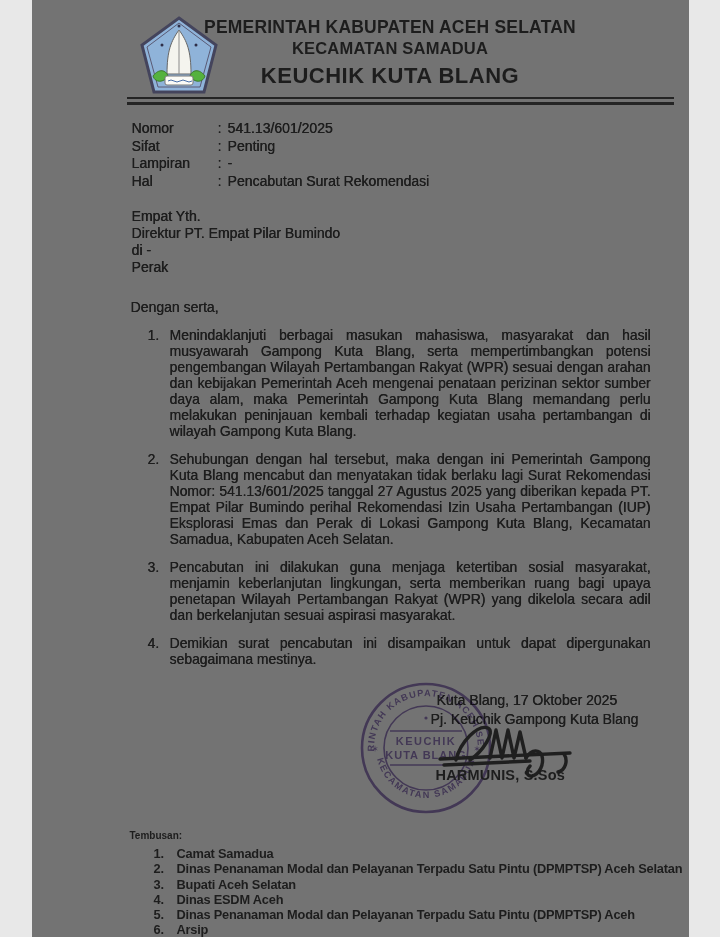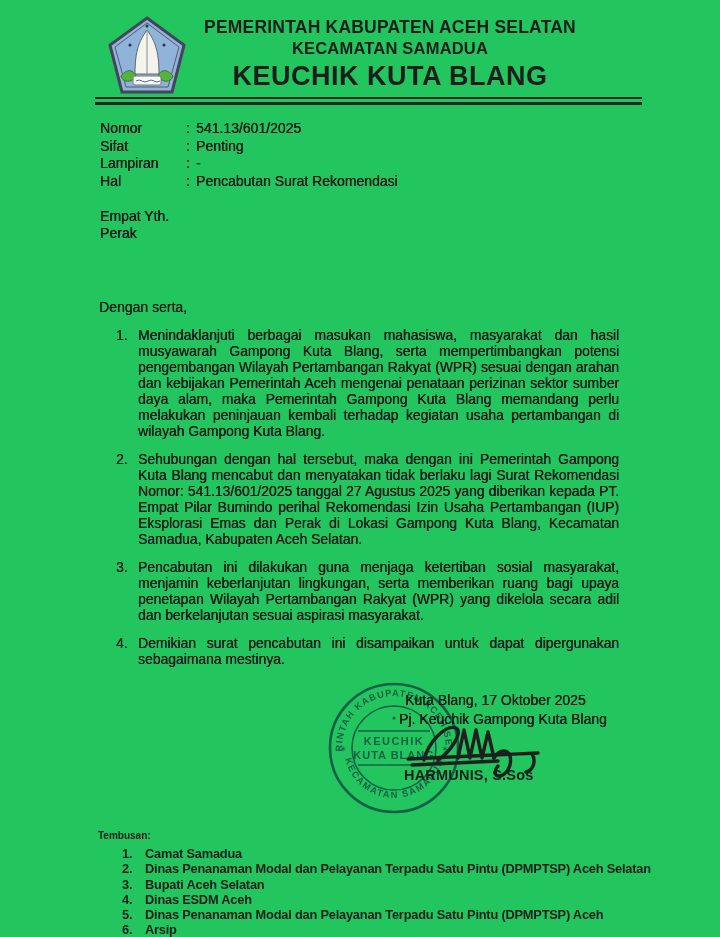--- a/index.html
+++ b/index.html
@@ -1,28 +1,28 @@
 <!DOCTYPE html>
 <html><head>
 <meta charset="utf-8">
 <style>
   html,body{margin:0;padding:0;background:#e8e8e8;}
   .page{
-    position:relative;width:720px;height:937px;margin:0 auto;
-    background:#22c55e;overflow:hidden;
+    position:relative;width:657px;height:937px;margin:0 auto;
+    background:#737373;overflow:hidden;
     font-family:"Liberation Sans","DejaVu Sans",sans-serif;
     color:#1d1d1d;
   }
   .scan{text-shadow:0.35px 0 0 currentColor;}
   
   .emblem{position:absolute;left:106px;top:15px;width:82px;height:84px;}
   .lh-text{position:absolute;left:110px;right:50px;top:17px;text-align:center;}
   .lh-line1{font-size:17.5px;font-weight:bold;letter-spacing:0.2px;line-height:21px;}
   .lh-line2{font-size:16.5px;font-weight:bold;letter-spacing:0.2px;line-height:20px;}
-  .lh-line3{font-size:27px;font-weight:bold;letter-spacing:0.5px;line-height:32px;margin-top:2px;}
+  .lh-line3{font-size:22px;font-weight:bold;letter-spacing:0.5px;line-height:32px;margin-top:2px;}
   .rule{position:absolute;left:95px;top:97px;width:547px;height:3px;
         border-top:2.5px solid #242424;border-bottom:3.5px solid #242424;}
   
   .meta{position:absolute;left:100px;top:120px;font-size:14px;line-height:17.5px;}
   .meta-row{display:flex;}
   .meta-label{width:86px;flex:none;}
   .meta-colon{width:10px;flex:none;}
   
   .recipient{position:absolute;left:100px;top:208px;font-size:14px;line-height:17px;}
   .salutation{position:absolute;left:99px;top:299px;font-size:14px;}
@@ -90,20 +90,22 @@
     </div>
     <div class="meta-row">
       <span class="meta-label">Hal</span>
       <span class="meta-colon">:</span>
       <span>Pencabutan Surat Rekomendasi</span>
     </div>
   </div>
 
   <div class="recipient scan">
     <div>Empat Yth.</div>
+    <div>Direktur PT. Empat Pilar Bumindo</div>
+    <div>di -</div>
     <div>Perak</div>
   </div>
 
   <div class="salutation scan">Dengan serta,</div>
 
   <div class="body-list scan">
     <div class="body-item">
       <span class="body-num">1.</span>
       <span class="body-txt">Menindaklanjuti berbagai masukan mahasiswa, masyarakat dan hasil musyawarah Gampong Kuta Blang, serta mempertimbangkan potensi pengembangan Wilayah Pertambangan Rakyat (WPR) sesuai dengan arahan dan kebijakan Pemerintah Aceh mengenai penataan perizinan sektor sumber daya alam, maka Pemerintah Gampong Kuta Blang memandang perlu melakukan peninjauan kembali terhadap kegiatan usaha pertambangan di wilayah Gampong Kuta Blang.</span>
     </div>

